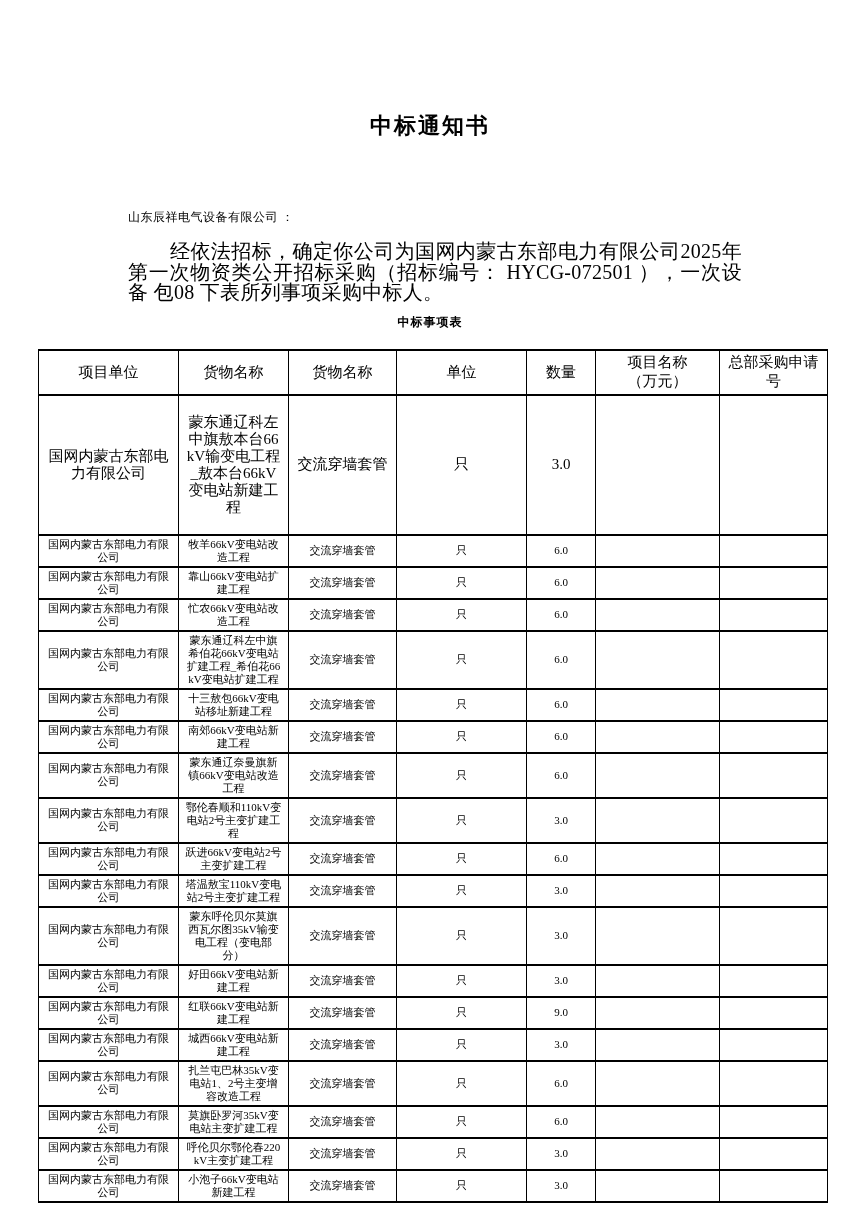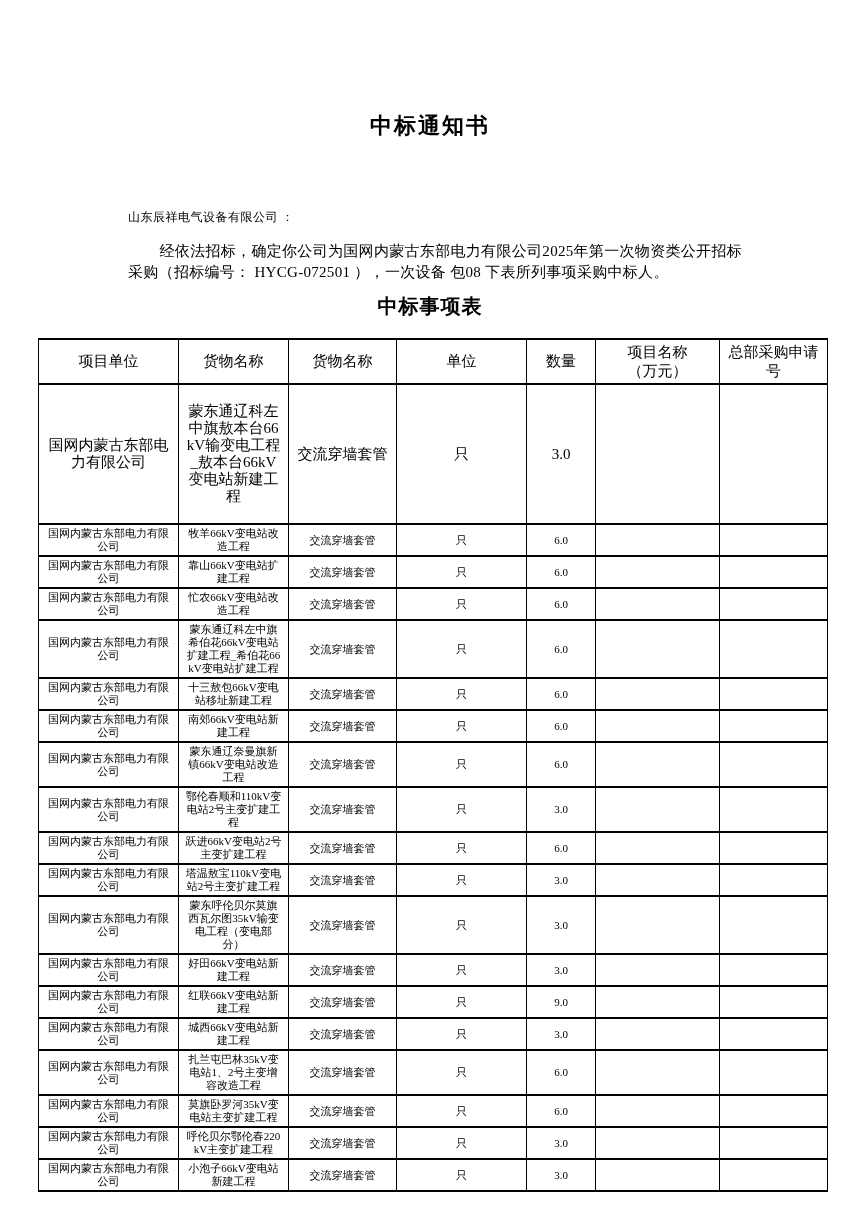--- a/index.html
+++ b/index.html
@@ -28,29 +28,29 @@
     letter-spacing: 2px;
   }
   .recipient {
     margin: 68px 0 0 128px;
     font-size: 12px;
     letter-spacing: 0.5px;
   }
   .body-par {
     margin: 15px 0 0 128px;
     width: 614px;
-    font-size: 15px;
+    font-size: 20px;
     line-height: 20.5px;
     text-indent: 2.1em;
     text-align: justify;
     letter-spacing: 0.3px;
   }
   .table-title {
     margin: 11px 0 0 0;
-    font-size: 20px;
+    font-size: 12px;
     font-weight: bold;
     text-align: center;
     letter-spacing: 1px;
   }
   table.award-table {
     margin: 18px 0 0 38px;
     border-collapse: collapse;
     table-layout: fixed;
     width: 789px;
   }

